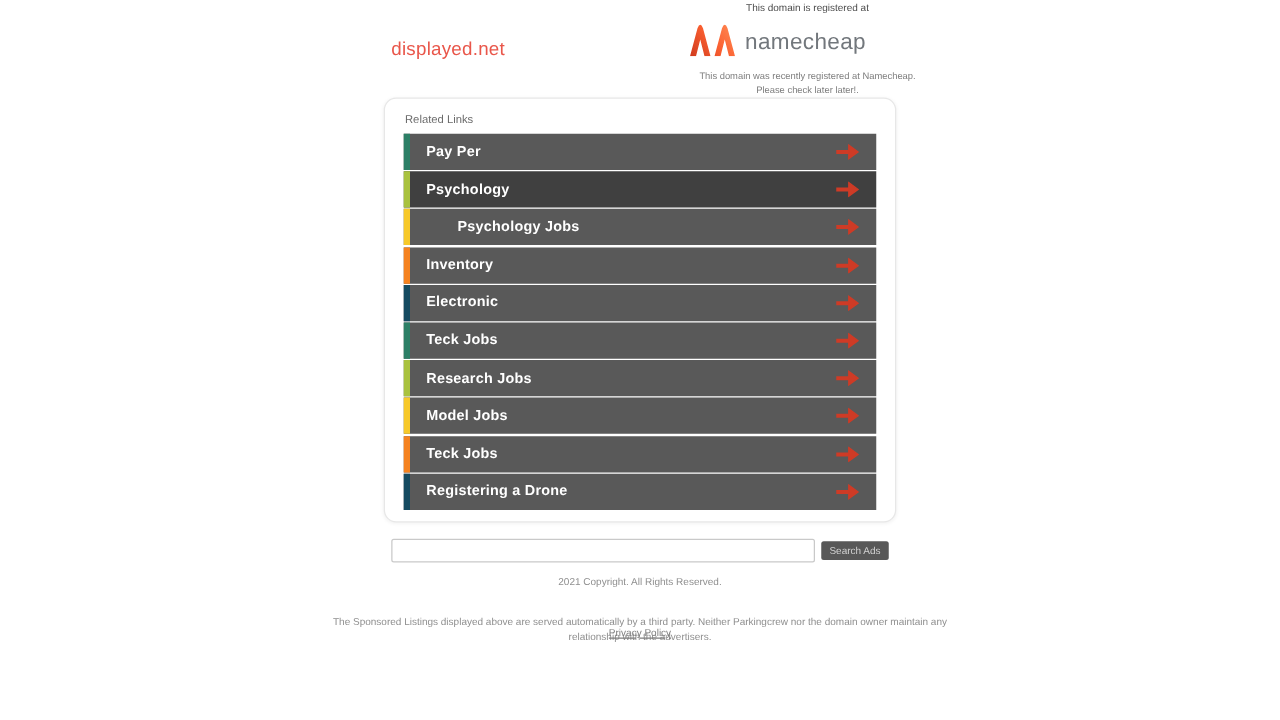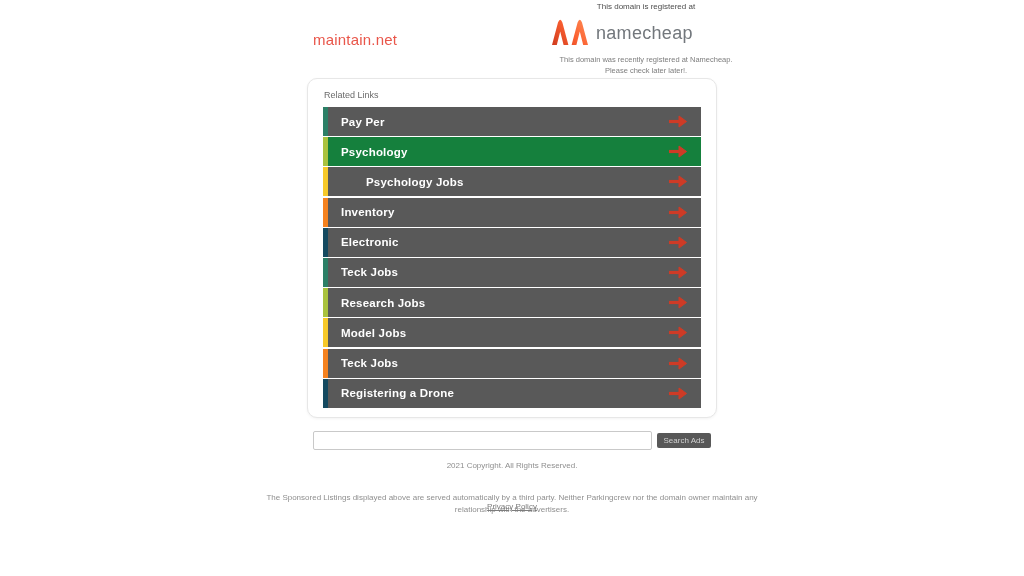--- a/index.html
+++ b/index.html
@@ -160,21 +160,21 @@
     color: #7d7d7d;
     text-decoration: underline;
     cursor: pointer;
   }
 </style>
 </head>
 <body>
 
 <div id="stage">
 
-  <div class="domain-name" style="color: rgb(233, 86, 74);">maintain.net</div>
+  <div class="domain-name" style="color: rgb(233, 86, 74);">displayed.net</div>
 
   <div class="registrar">
     <div class="registered-at">This domain is registered at</div>
     <div class="nc-logo">
       <span>
         <svg width="36" height="28" viewBox="0 0 36 28">
           <defs>
             <linearGradient id="ncg" gradientUnits="userSpaceOnUse" x1="0" y1="28" x2="36" y2="0">
               <stop offset="0" stop-color="#cf3a1d"></stop>
               <stop offset="0.5" stop-color="#fb6031"></stop>
@@ -200,21 +200,21 @@
     <span class="link-accent" style="background: rgb(44, 127, 102);"></span>
     <span class="link-label" style="color: rgb(255, 255, 255);">Pay Per</span>
     <span class="link-arrow">
       <svg width="20" height="13" viewBox="0 0 20 13">
         <path d="M1 6.5 H12" stroke-width="3.2" fill="none" stroke="#ce3b26"></path>
         <path d="M11 1 L18.5 6.5 L11 12 Z" stroke="#ce3b26" fill="#ce3b26"></path>
       </svg>
     </span>
   </div>
 
-  <div class="link-row" style="background: #15803d;">
+  <div class="link-row" style="background: #404040;">
     <span class="link-accent" style="background: rgb(169, 194, 62);"></span>
     <span class="link-label" style="color: rgb(255, 255, 255);">Psychology</span>
     <span class="link-arrow">
       <svg width="20" height="13" viewBox="0 0 20 13">
         <path d="M1 6.5 H12" stroke-width="3.2" fill="none" stroke="#ce3b26"></path>
         <path d="M11 1 L18.5 6.5 L11 12 Z" stroke="#ce3b26" fill="#ce3b26"></path>
       </svg>
     </span>
   </div>
 

